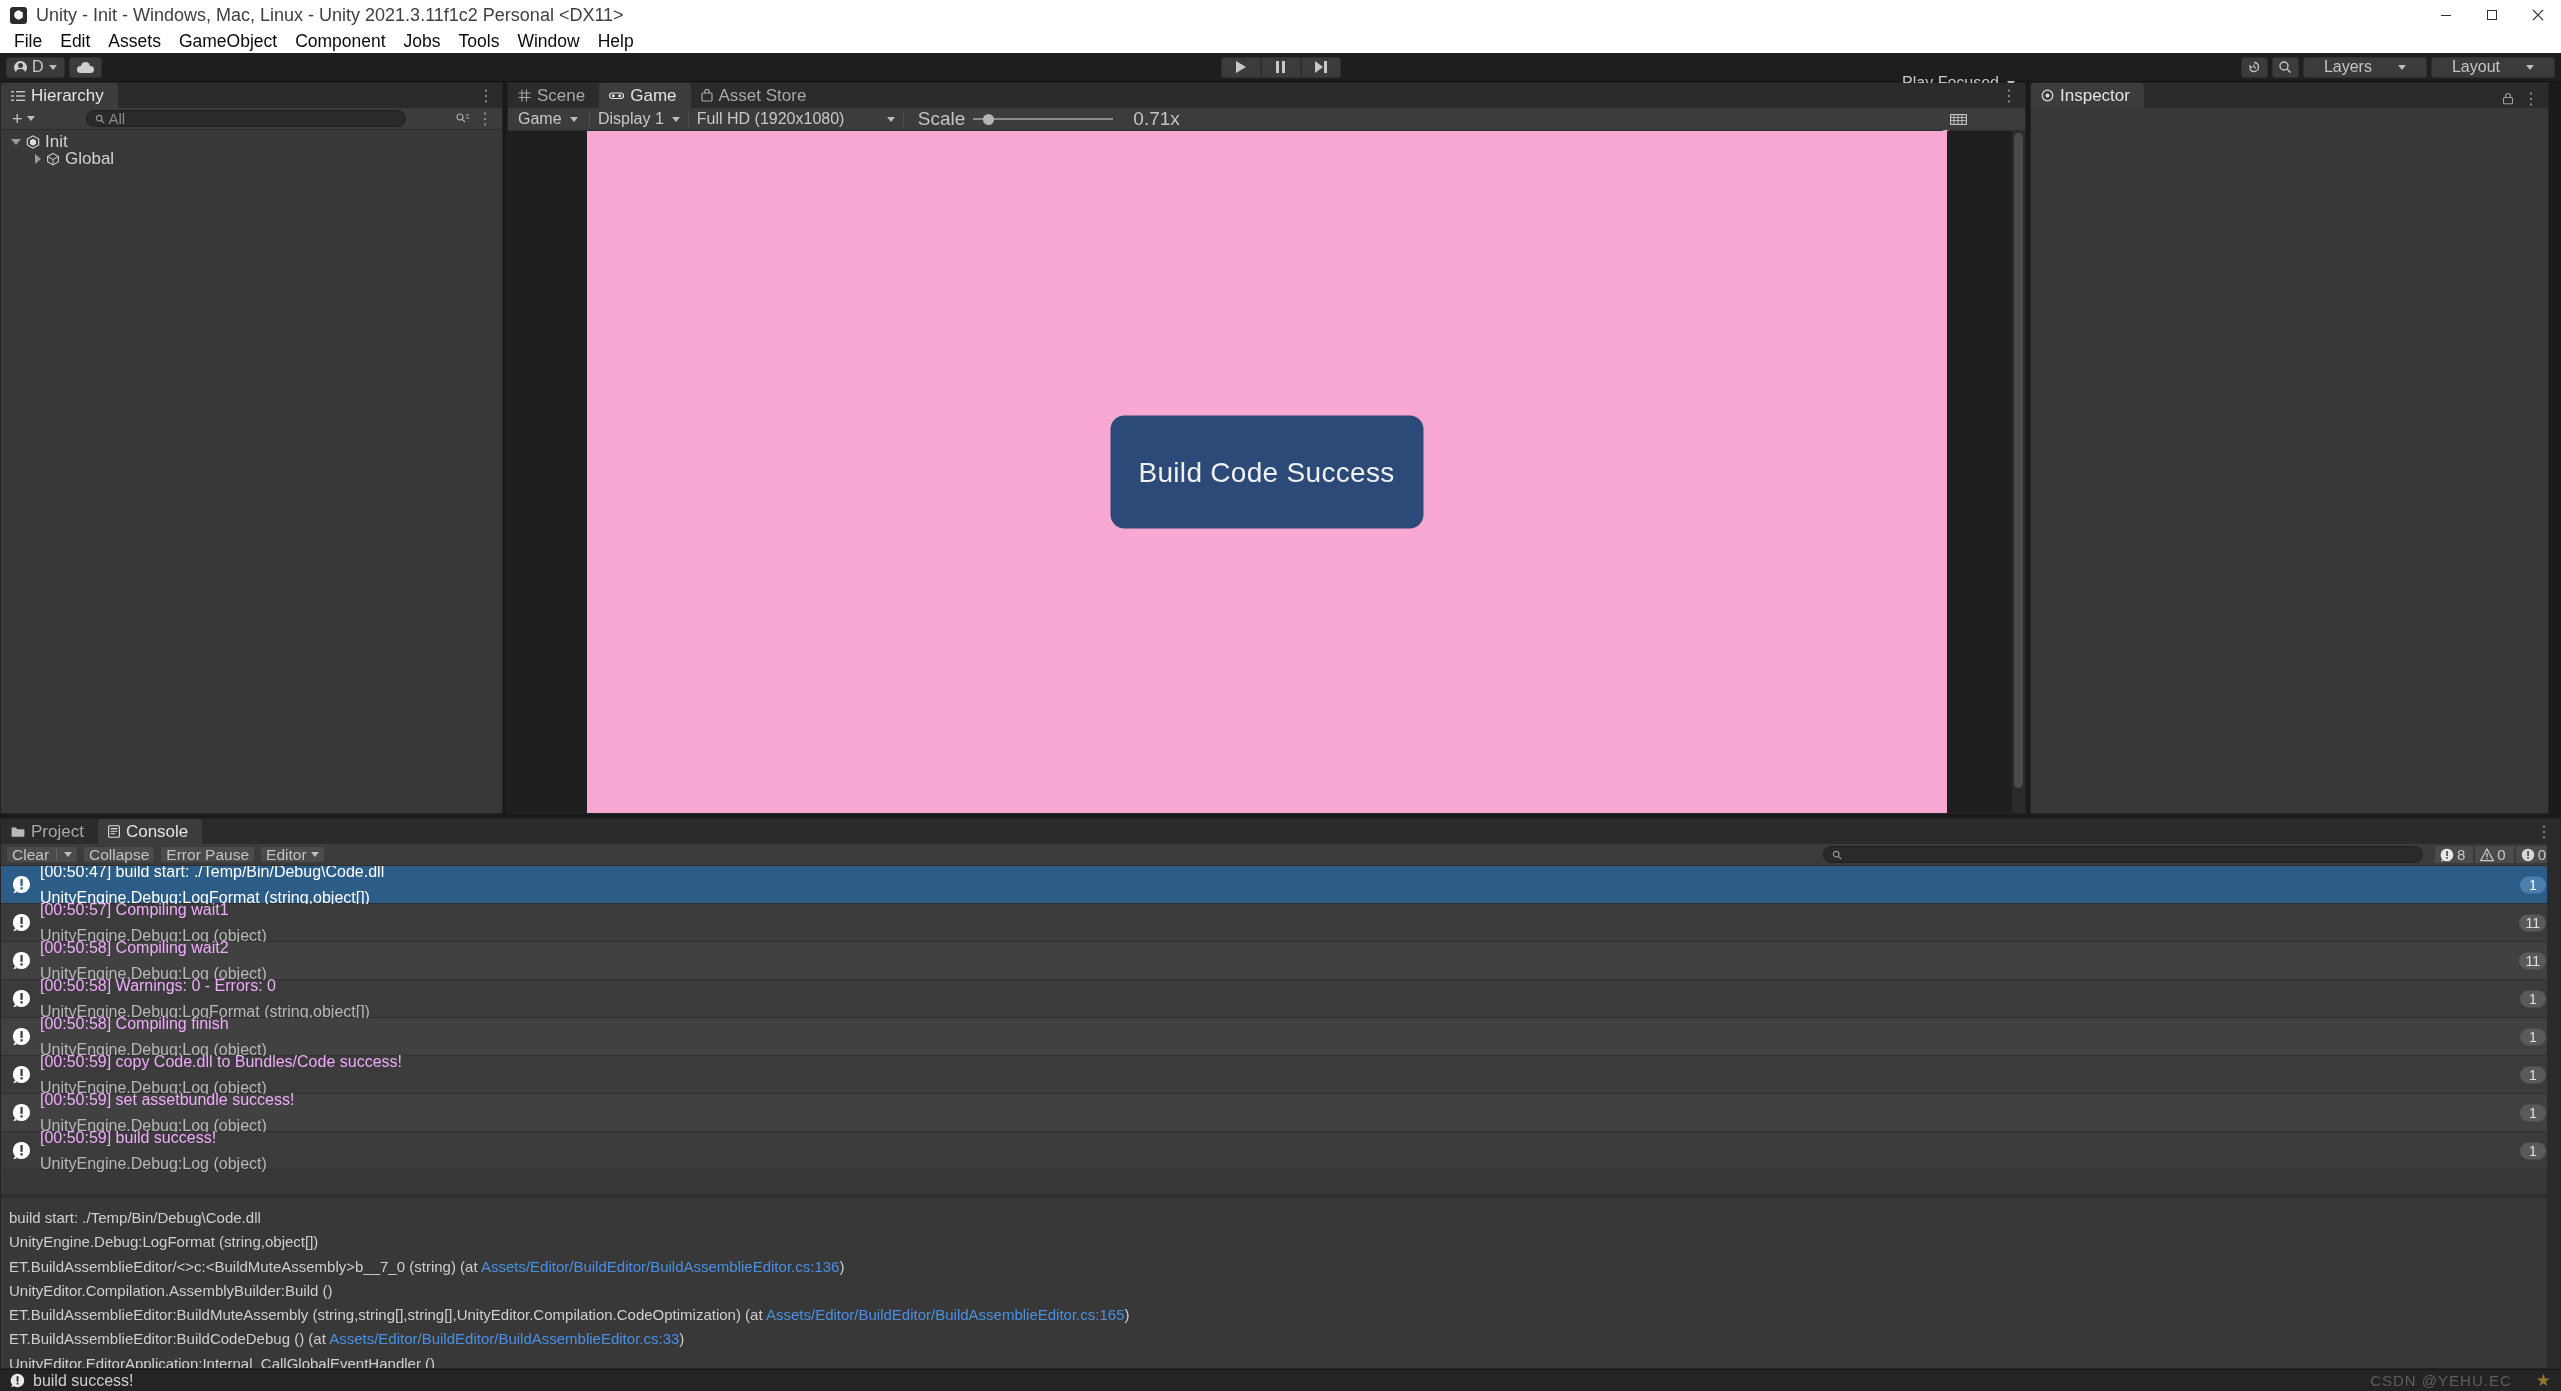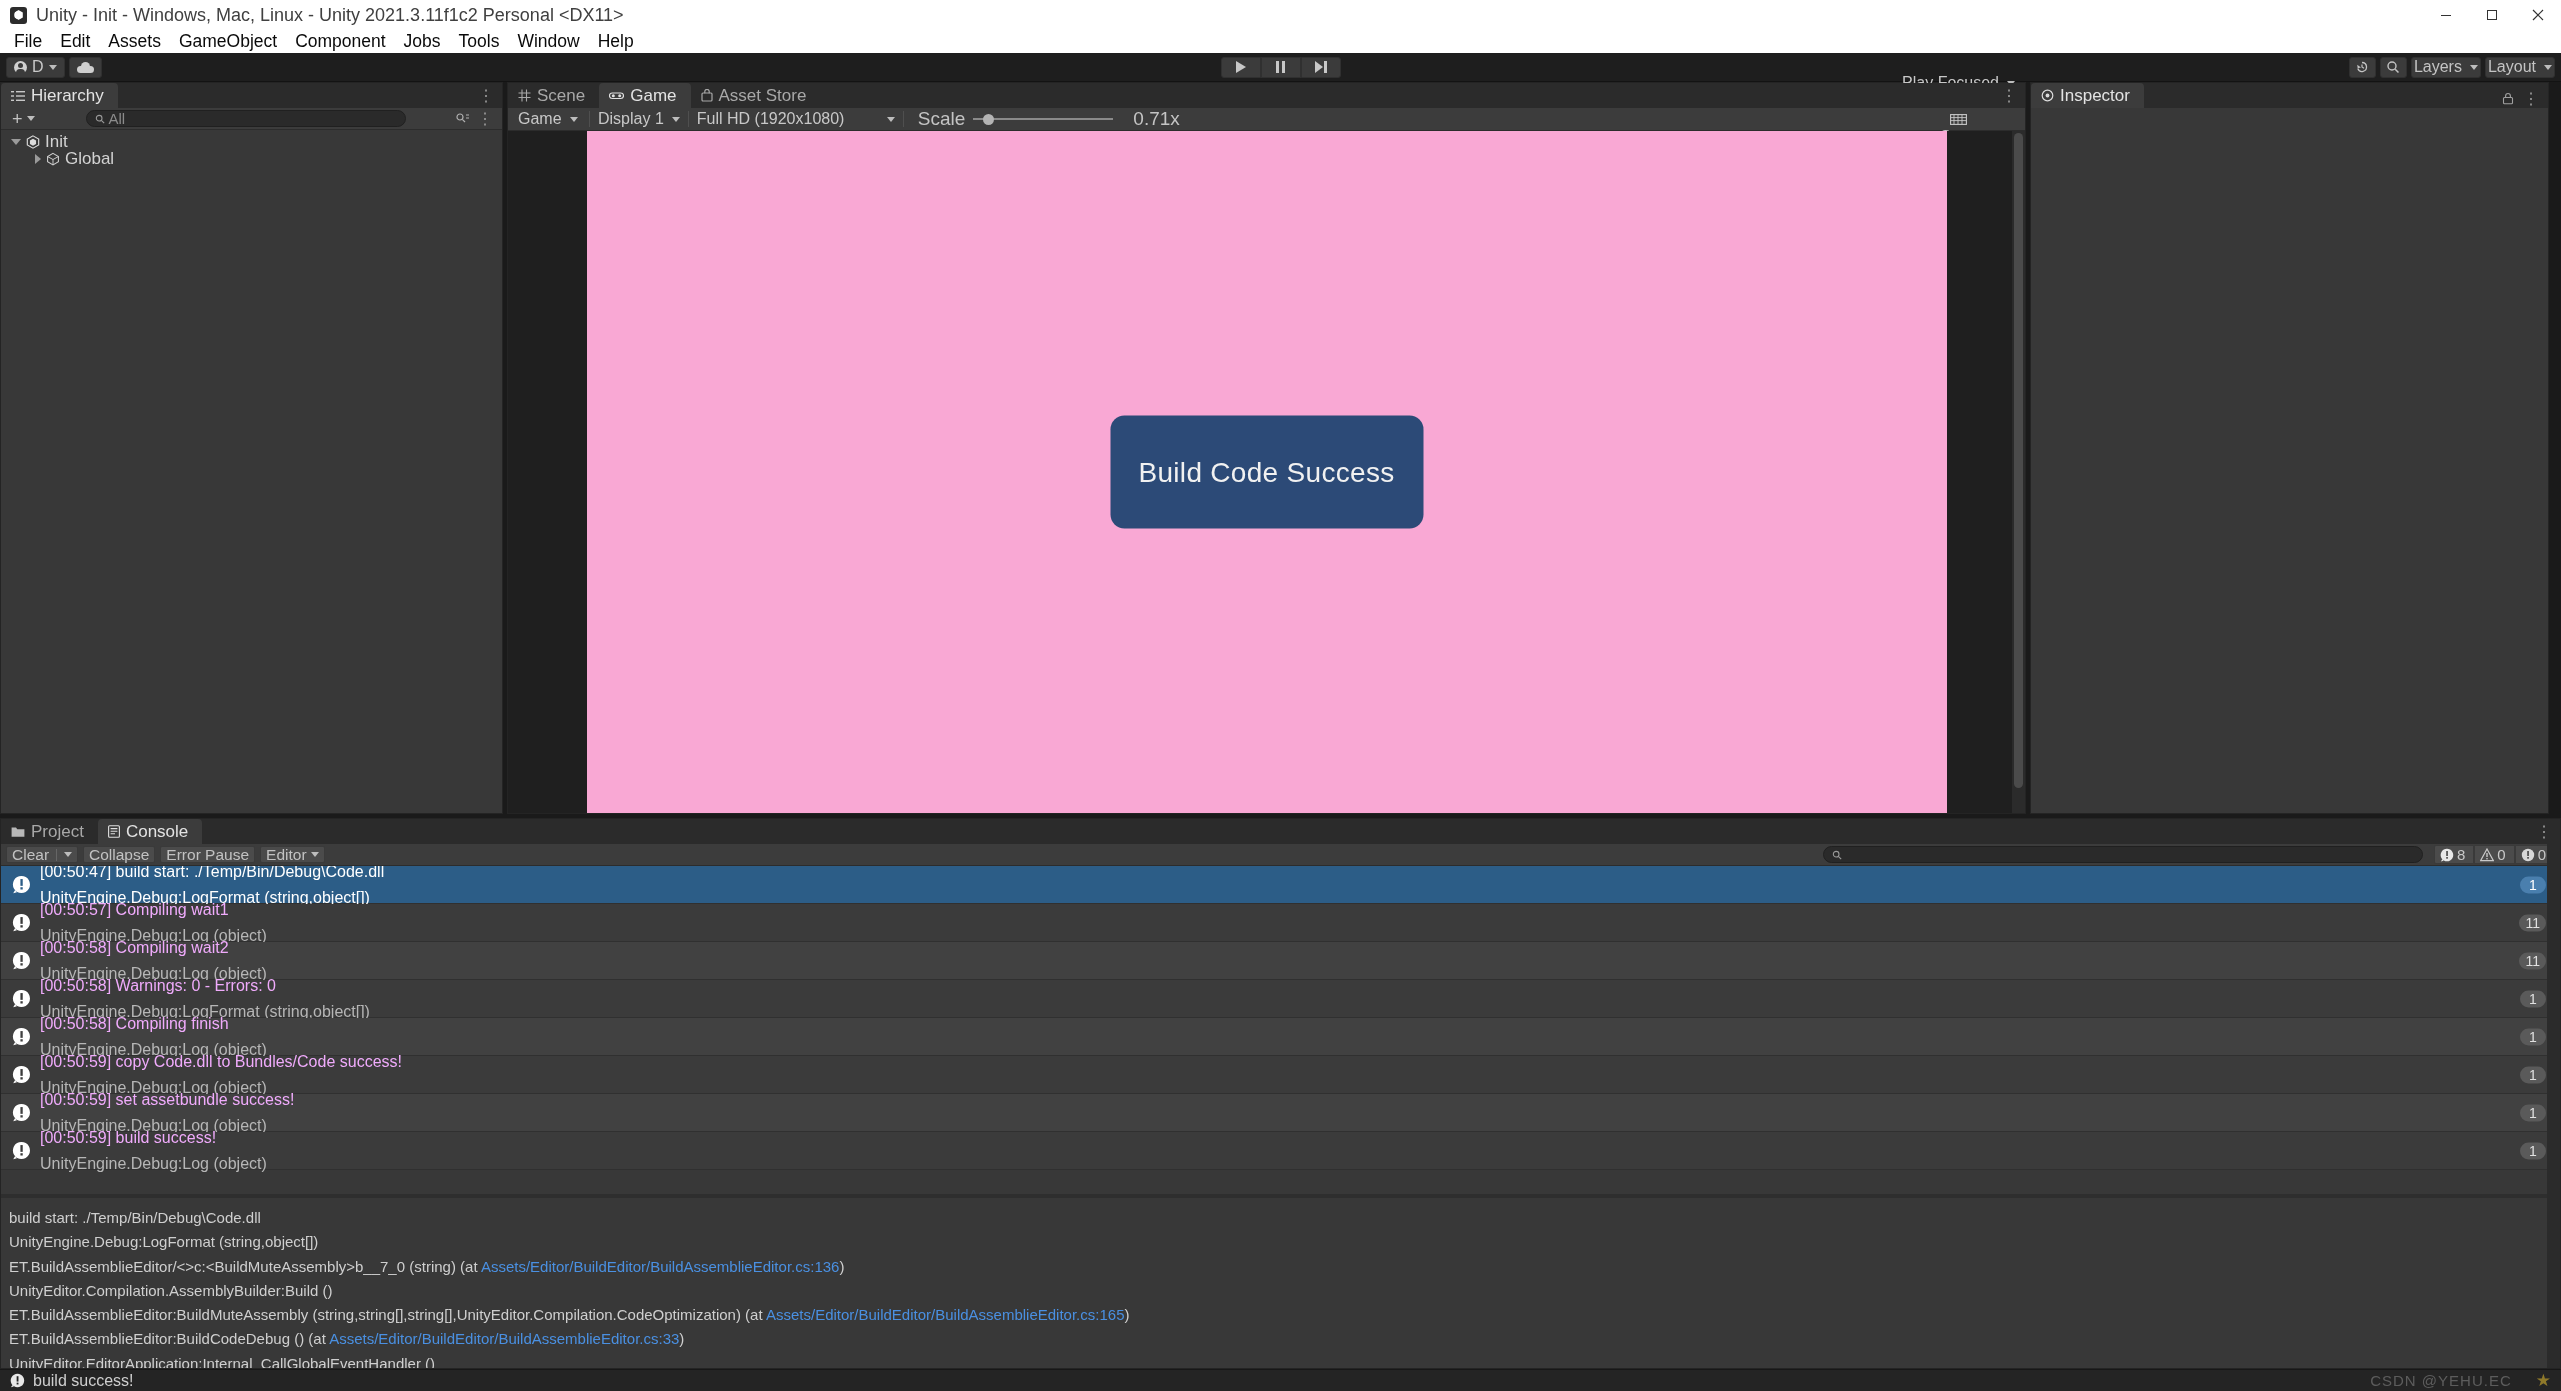--- a/index.html
+++ b/index.html
@@ -92,21 +92,21 @@
   .step-ico { width:12px;height:12px;position:relative; }
   .step-ico::before{content:"";position:absolute;left:0;top:0;width:0;height:0;border-top:6px solid transparent;border-bottom:6px solid transparent;border-left:8px solid #c8c8c8;}
   .step-ico::after{content:"";position:absolute;right:0;top:0;width:3px;height:12px;background:#c8c8c8;}
   .tb-right { margin-left:auto; display:flex; align-items:center; gap:4px; }
   .tb-icobtn {
     height:21px; min-width:27px; background:#3b3b3b; border:1px solid #303030; border-radius:3px;
     display:flex;align-items:center;justify-content:center; color:#c4c4c4; font-size:15px;
   }
   .tb-txtbtn {
     height:21px; background:#3b3b3b; border:1px solid #303030; border-radius:3px;
-    display:flex;align-items:center; padding:0 2px; gap:8px; color:#c4c4c4; font-size:16px;
+    display:flex;align-items:center; padding:0 20px; gap:26px; color:#c4c4c4; font-size:16px;
   }
 
   
   .body { flex: 1; display: flex; min-height: 0; background: #1a1a1a; padding: 0 12px 0 0; }
   .col { display: flex; flex-direction: column; min-height: 0; min-width: 0; }
 
   
   .panel { background:#383838; display:flex; flex-direction:column; min-height:0; min-width:0; border:1px solid #242424; }
   .tabrow {
     height: 25px; background:#2b2b2b; display:flex; align-items:flex-end; flex:none;

